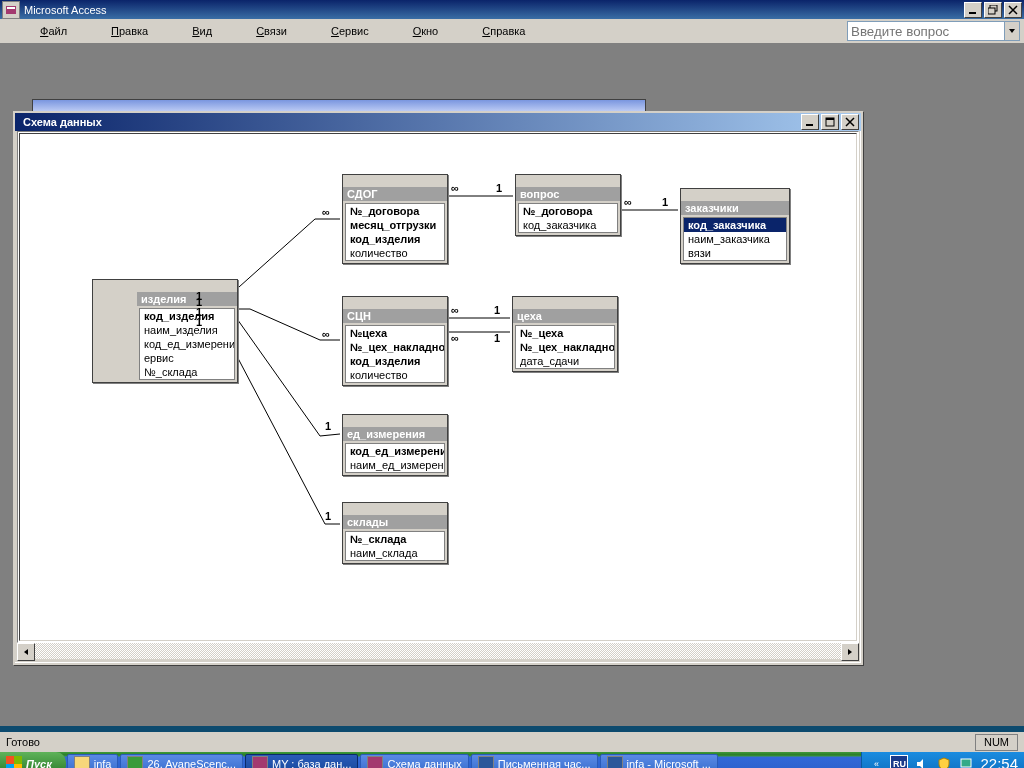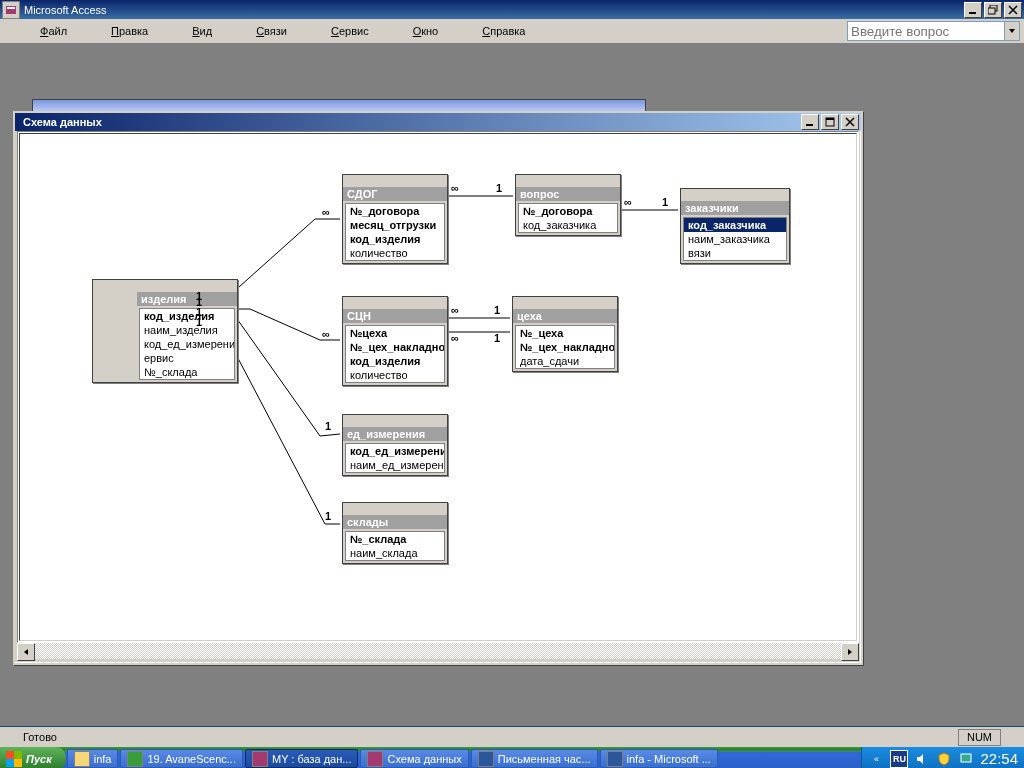--- a/index.html
+++ b/index.html
@@ -48,21 +48,21 @@
   .tbl-body{background:#fff;border:1px solid #808080;margin:2px;}
   .fld{padding:0 4px;font-size:11px;line-height:14px;white-space:nowrap;overflow:hidden;}
   .fld.pk{font-weight:bold;}
   .fld.sel{background:#0a246a;color:#fff;}
 
   
   svg.rels{position:absolute;inset:0;width:100%;height:100%;pointer-events:none;}
   .rel-lbl{position:absolute;font-size:11px;font-weight:bold;background:transparent;}
 
   
-  .statusbar{height:20px;background:#d4d0c8;border-top:1px solid #0c4a6e;display:flex;align-items:center;padding:0 23px;}
+  .statusbar{height:20px;background:#d4d0c8;border-top:6px solid #0c4a6e;display:flex;align-items:center;padding:0 6px;}
   .status-text{flex:1;}
   .status-cell{border:1px solid #808080;padding:0 8px;margin-left:9px;height:15px;display:flex;align-items:center;}
 
   
   .taskbar{height:23px;background:linear-gradient(#3e9b3a,#2a7a28 3px,#3e9b3a 4px,#3168d8 5px,#2b5fc9);display:flex;align-items:stretch;}
   .start-btn{background:linear-gradient(#5fb35a,#2a7a28);color:#fff;font-weight:bold;font-style:italic;display:flex;align-items:center;padding:0 14px 0 6px;border-radius:0 10px 10px 0;gap:4px;}
   .start-flag{width:16px;height:16px;background:#fff;border-radius:2px;display:grid;grid-template:1fr 1fr/1fr 1fr;}
   .start-flag span:nth-child(1){background:#f25022;} .start-flag span:nth-child(2){background:#7fba00;}
   .start-flag span:nth-child(3){background:#00a4ef;} .start-flag span:nth-child(4){background:#ffb900;}
   .task-btn{margin:2px 1px;background:linear-gradient(#5a8ae6,#3a6fce);border:1px solid #2a5bb8;border-radius:2px;color:#fff;display:flex;align-items:center;padding:0 6px;max-width:140px;overflow:hidden;white-space:nowrap;gap:4px;font-size:11px;}
@@ -281,21 +281,21 @@
       </div>
     <span>Пуск</span>
   </div>
   <div id="task-buttons" style="display:flex;">
       <div class="task-btn">
         <div class="task-icon" style="background: rgb(247, 215, 122);"></div>
         <span>infa</span>
       </div>
       <div class="task-btn">
         <div class="task-icon" style="background: rgb(58, 155, 58);"></div>
-        <span>19. AvaneScenc...</span>
+        <span>26. AvaneScenc...</span>
       </div>
       <div class="task-btn active">
         <div class="task-icon" style="background: rgb(163, 57, 111);"></div>
         <span>MY : база дан...</span>
       </div>
       <div class="task-btn">
         <div class="task-icon" style="background: rgb(163, 57, 111);"></div>
         <span>Схема данных</span>
       </div>
       <div class="task-btn">

